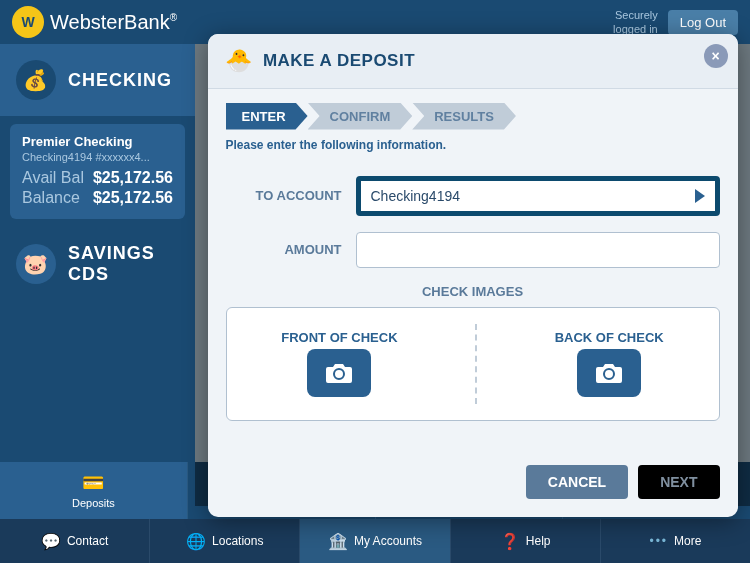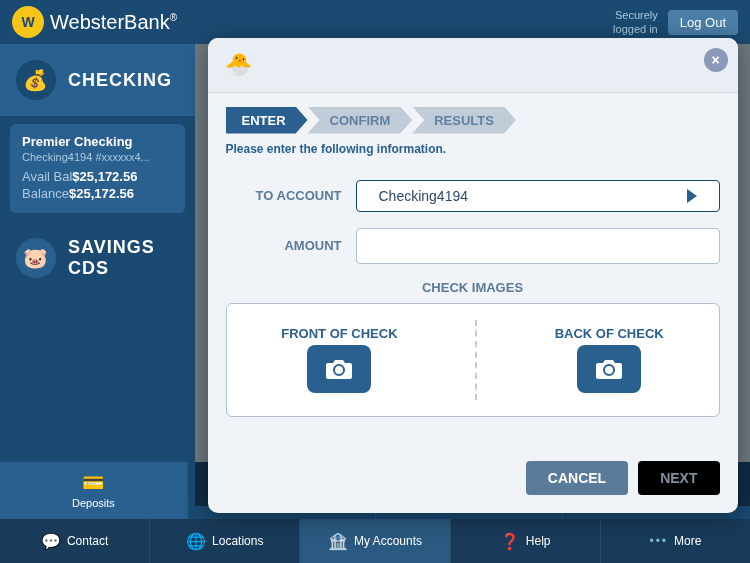--- a/index.html
+++ b/index.html
@@ -114,22 +114,22 @@
       font-size: 13px;
       margin-bottom: 2px;
     }
     .account-number {
       font-size: 11px;
       color: #aac8e0;
       margin-bottom: 6px;
     }
     .account-row {
       display: flex;
-      justify-content: flex-start;
-      font-size: 13px;
+      justify-content: space-between;
+      font-size: 16px;
       margin-bottom: 2px;
     }
     .account-row-label { color: #aac8e0; }
     .account-row-value { color: white; font-weight: bold; }
 
     
     #content {
       flex: 1;
       background: #b8ccd8;
       position: relative;
@@ -230,23 +230,23 @@
       background: white;
       border: 1px solid #b0c0d0;
       border-radius: 4px;
       padding: 8px 12px;
       width: 100%;
       font-size: 14px;
       height: 36px;
     }
     .account-selector {
       background: white;
-      border: 1px solid #0c4a6e;
+      border: 5px solid #0c4a6e;
       border-radius: 4px;
-      padding: 7px 22px;
+      padding: 7px 10px;
       display: flex;
       align-items: center;
       justify-content: space-between;
       flex: 1;
     }
     .chevron-right {
       width: 0; height: 0;
       border-top: 7px solid transparent;
       border-bottom: 7px solid transparent;
       border-left: 10px solid #2a6090;
@@ -420,20 +420,21 @@
     </div>
   </div>
 
   <div id="content">
 
     <div id="overlay">
       <div id="modal">
 
         <div id="modal-header">
           <span class="modal-title-icon">🐣</span>
+          <span class="modal-title-text">MAKE A DEPOSIT</span>
         </div>
         <button id="modal-close-btn" class="" style="position:absolute;top:10px;right:10px;width:24px;height:24px;background:#8a9ab8;border-radius:50%;border:none;color:white;font-size:14px;cursor:pointer;display:flex;align-items:center;justify-content:center;font-weight:bold;">×</button>
 
         <div id="stepper">
           <div class="step step-active" style="clip-path:polygon(0 0, calc(100% - 12px) 0, 100% 50%, calc(100% - 12px) 100%, 0 100%);padding-left:16px;">ENTER</div>
           <div class="step step-inactive">CONFIRM</div>
           <div class="step step-inactive">RESULTS</div>
         </div>
 
         <div class="modal-instruction">Please enter the following information.</div>

